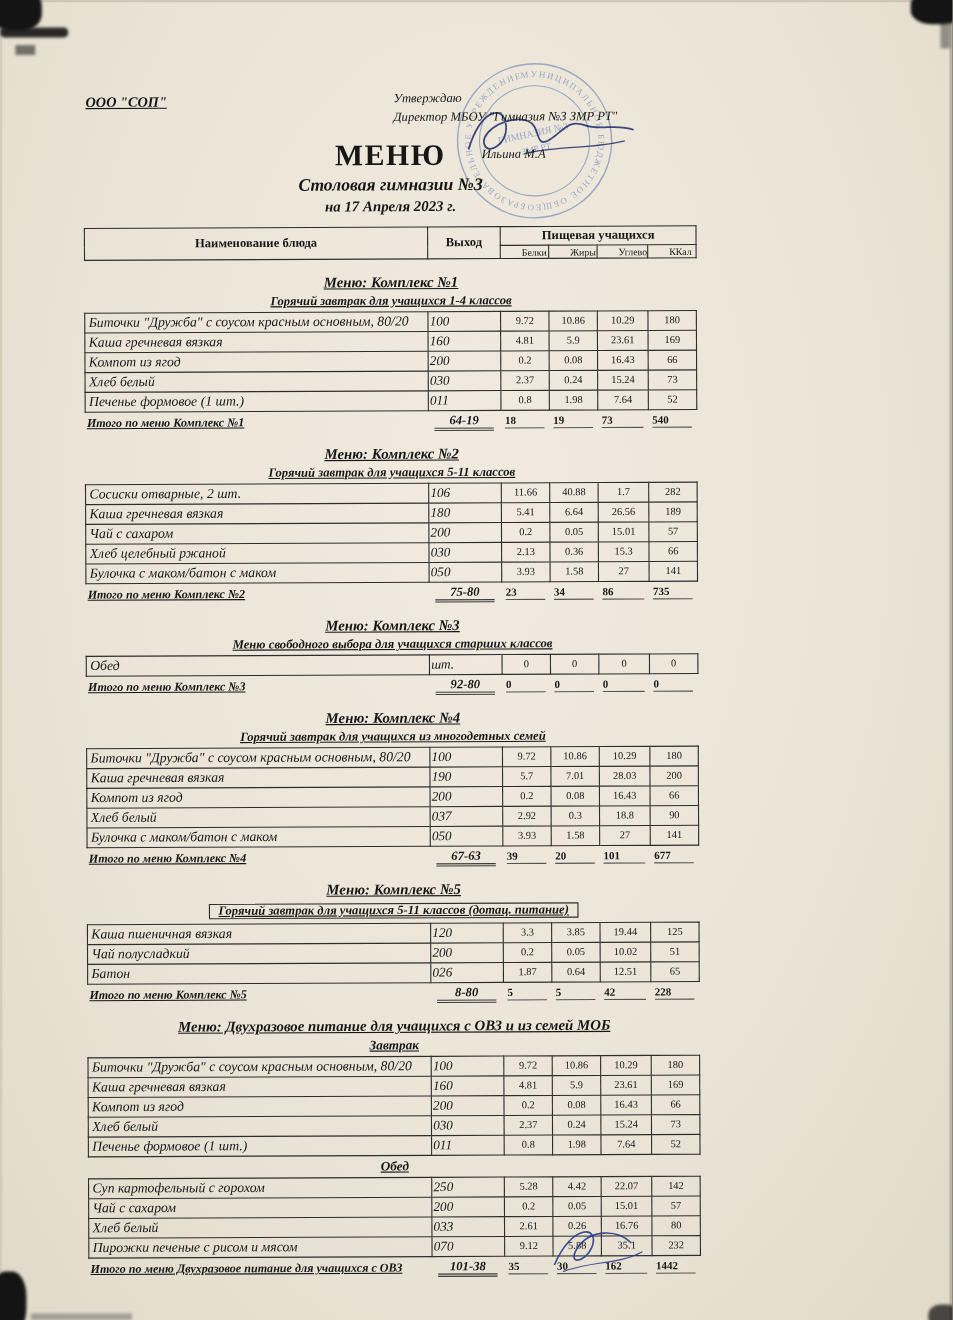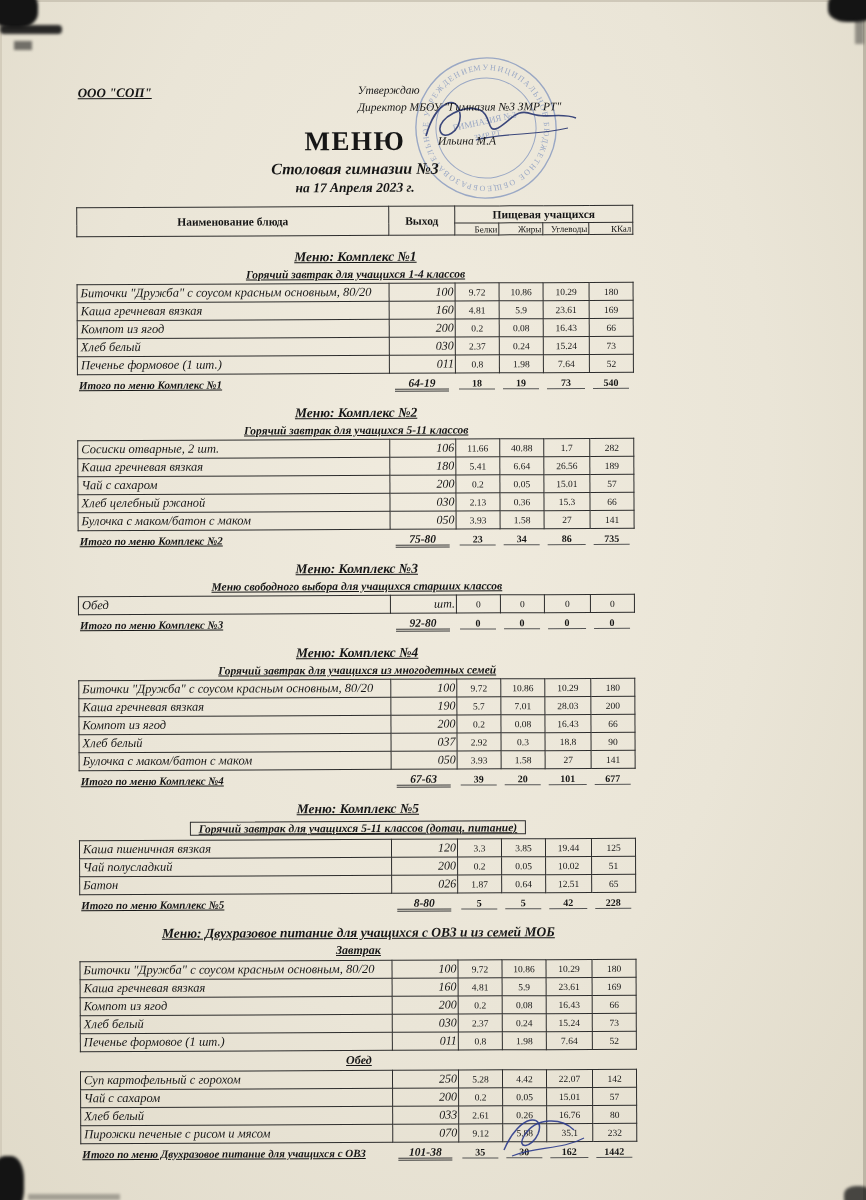--- a/index.html
+++ b/index.html
@@ -17,36 +17,36 @@
 
   .head { padding-top:50px; text-align:center; }
   .title { font-size:27px; font-weight:bold; letter-spacing:1.5px; }
   .subtitle { font-size:16px; font-weight:bold; font-style:italic; margin-top:3px; }
   .dateline { font-size:13.5px; font-weight:bold; font-style:italic; margin-top:2px; }
 
   table { border-collapse:collapse; table-layout:fixed; width:556px; }
   td { border:1px solid #2d2d2d; overflow:hidden; }
   .hdr-table { margin-top:10px; }
   .hd { font-weight:bold; font-size:11.5px; text-align:center; padding:2px 1px; height:16px; }
-  .hd-sub { font-weight:normal; font-size:9px; text-align:right; padding:0 1px; height:12px; border:1px solid #2d2d2d;margin-top:39px; }
+  .hd-sub { font-weight:normal; font-size:9px; text-align:left; padding:0 19px; height:12px; border:1px solid #2d2d2d;margin-top:39px; }
 
   .sec-title { text-align:center; font-weight:bold; font-style:italic; font-size:13.5px; text-decoration:underline; margin-top:13px; }
   .sec-sub { text-align:center; font-weight:bold; font-style:italic; font-size:11.5px; text-decoration:underline; margin-top:3px; margin-bottom:3px; }
   .sec-sub.boxed { display:table; margin:4px auto; border:1px solid #2d2d2d; padding:0 8px; }
   .group-label { text-align:center; font-weight:bold; font-style:italic; font-size:12px; text-decoration:underline; margin:2px 0; }
 
   .menu-table td { height:16px; }
   .c-name { font-style:italic; font-size:12.5px; padding:1px 8px 1px 3px; line-height:1.15; }
-  .c-out  { font-style:italic; font-size:12px; text-align:right;margin-top:40px; }
+  .c-out  { font-style:italic; font-size:12px; text-align:left;margin-top:40px; }
   .c-val  { font-size:9.5px; text-align:center; }
 
   .total-row { display:grid; grid-template-columns:312px 66px 44px 44px 46px 44px; font-weight:bold; margin-top:2px; align-items:center; height:16px; }
   .t-name { font-style:italic; font-size:11px; text-decoration:underline; padding-left:2px; white-space:nowrap; }
   .t-out  { font-style:italic; font-size:11.5px; text-align:center; border-bottom:3px double #3a3a3a; margin:0 6px; }
-  .t-val  { font-size:10px; text-align:center; border-bottom:1px solid #555; margin:0 4px; }
+  .t-val  { font-size:10px; border-bottom:1px solid #555; margin:0 4px; }
 
   .footer { position:absolute; left:390px; top:1098px; font-style:italic; font-size:11.5px; }
   .f2 { margin-top:17px; margin-left:28px; }
   .sig-line { display:inline-block; border-bottom:1px solid #2a2a2a; height:11px; vertical-align:bottom; }
   .w1 { width:112px; } .w2 { width:118px; }
 
   .stamp { position:absolute; left:408px; top:50px; opacity:.5; transform:rotate(-12deg); }
   .sig-top { position:absolute; left:418px; top:90px; opacity:.85; }
   .sig-bottom { position:absolute; left:492px; top:1104px; opacity:.9; }
 

